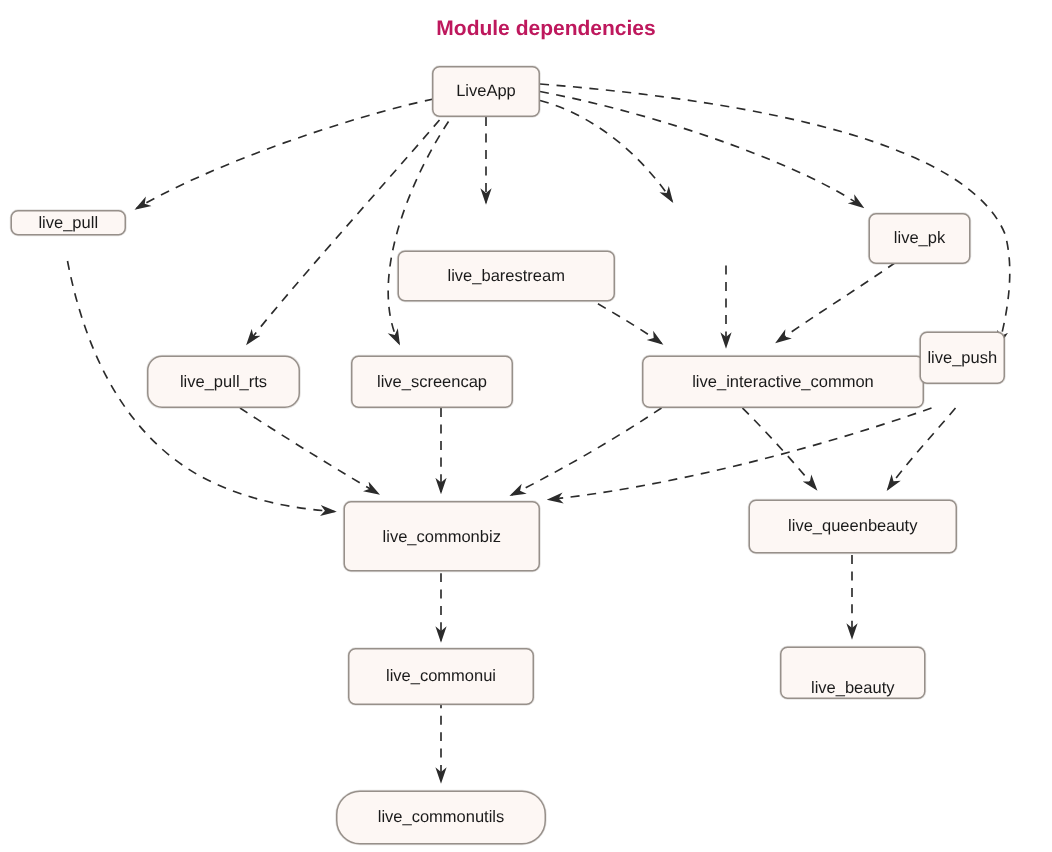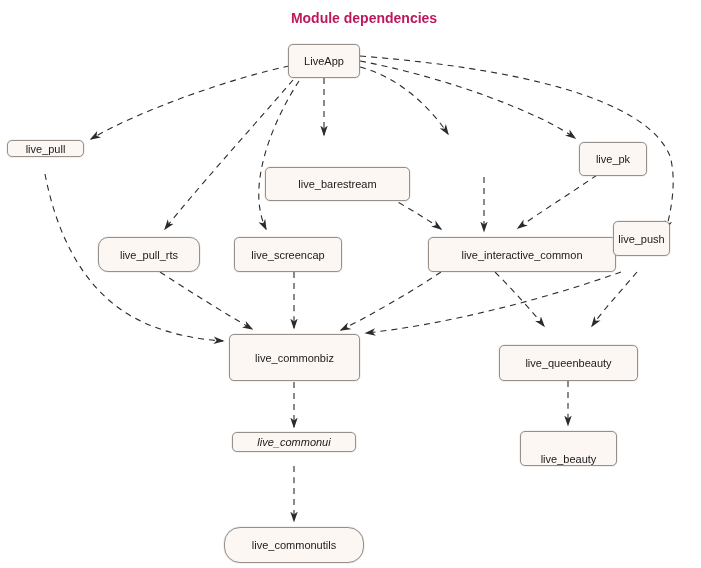--- a/index.html
+++ b/index.html
@@ -86,24 +86,24 @@
     </div>
   <div class="node" style="left:389px;top:237px;width:188px;height:35px;margin-left:39px;">
       <span>live_interactive_common</span>
     </div>
   <div class="node" style="left:613px;top:221px;width:57px;height:35px;text-align:right;">
       <span>live_push</span>
     </div>
   <div class="node" style="left:229px;top:334px;width:131px;height:47px;">
       <span>live_commonbiz</span>
     </div>
-  <div class="node" style="left:499px;top:333px;width:139px;height:36px;margin-top:12px;">
+  <div class="node" style="left:499px;top:333px;width:139px;height:36px;">
       <span>live_queenbeauty</span>
     </div>
-  <div class="node" style="left:232px;top:432px;width:124px;height:20px;font-style:italic;">
+  <div class="node" style="left:232px;top:432px;width:124px;height:38px;">
       <span>live_commonui</span>
     </div>
   <div class="node" style="left:520px;top:431px;width:97px;height:35px;align-items:flex-end;">
       <span>live_beauty</span>
     </div>
   <div class="node" style="left:224px;top:527px;width:140px;height:36px;border-radius:16px;">
       <span>live_commonutils</span>
     </div>
 
 </div>

